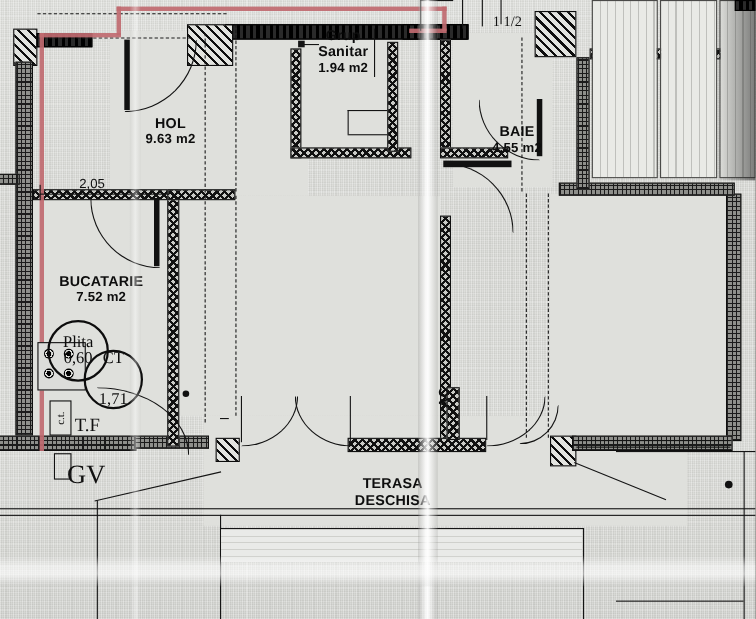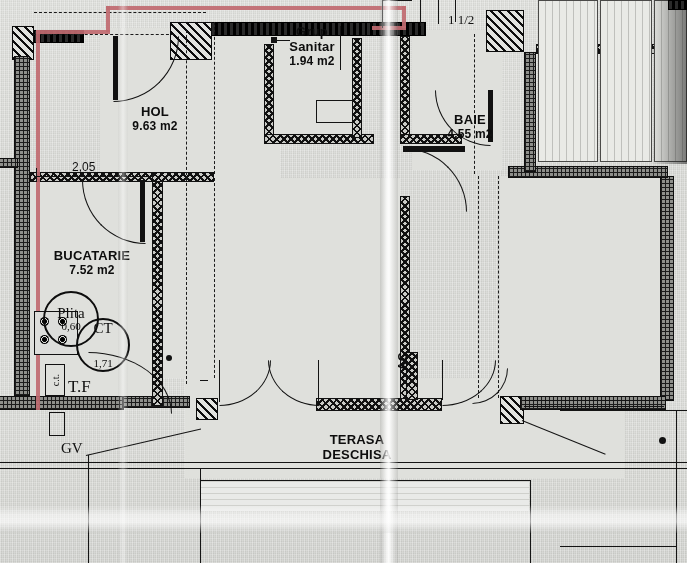--- a/index.html
+++ b/index.html
@@ -93,21 +93,21 @@
   .serif{font-family:"Liberation Serif", serif;font-weight:normal;}
 
   
   .bub{
     position:absolute;border:2.1px solid #0d0d0d;border-radius:50%;
     display:flex;flex-direction:column;align-items:center;justify-content:center;
     font-family:"Liberation Serif", serif;color:#0d0d0d;line-height:1.02;
     background:transparent;
   }
   .bub b{font-weight:normal;font-size:15px;}
-  .bub i{font-style:normal;font-size:11px;text-align:center;}
+  .bub i{font-style:normal;font-size:15px;text-align:center;}
 
   
   .tag{position:absolute;border:1.4px solid #111;color:#111;
        font-family:"Liberation Serif", serif;display:flex;align-items:center;justify-content:center;}
 
   
   .arc{position:absolute;border:1.5px solid #111;border-radius:50%;}
   .leaf{position:absolute;background:#111;}
 
   
@@ -246,21 +246,21 @@
   <div class="bub" style="left:76px;top:318px;width:50px;height:50px;gap:21px;">
     <b>CT</b>
     <i>1,71</i>
   </div>
 
   <div class="tag" style="left:45px;top:364px;width:18px;height:30px;font-size:10px;">
     <span style="writing-mode:vertical-rl;transform:rotate(180deg);">c.t.</span>
   </div>
 
   <div class="dim serif" style="left:68px;top:377px;font-size:17px;">T.F</div>
-  <div class="dim serif" style="left:61px;top:440px;font-size:15px;">GV</div>
+  <div class="dim serif" style="left:61px;top:419px;font-size:24px;">GV</div>
   <div class="tag" style="left:49px;top:412px;width:14px;height:22px;"></div>
 
   <div class="arc" style="left:88px;top:352px;width:82px;height:60px;border-color:#111;border-bottom-color:transparent;border-left-color:transparent;border-radius:0 100% 0 0;"></div>
   <div class="dot" style="left:166px;top:355px;width:6px;height:6px;"></div>
 
   <div class="lineH thin" style="left:36px;top:176px;width:118px;"></div>
   <div class="lineV thin" style="left:36px;top:168px;height:14px;"></div>
   <div class="dim" style="left:72px;top:160px;">2,05</div>
 
   <div class="lineV thin" style="left:382px;top:0px;height:28px;"></div>

